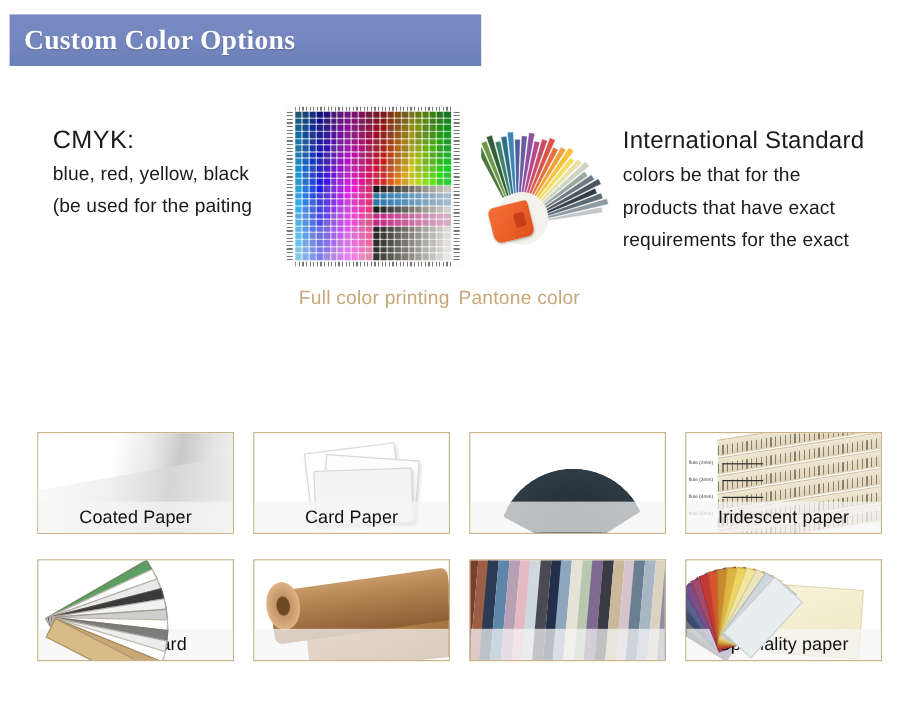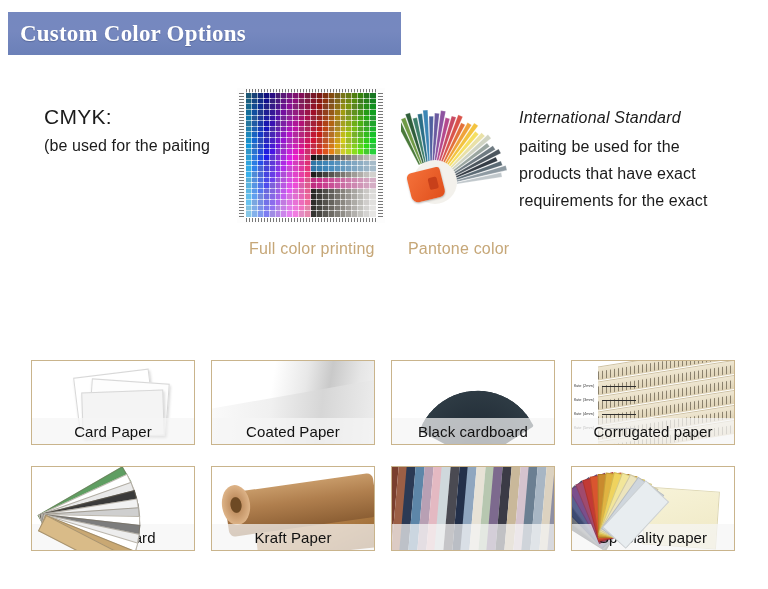--- a/index.html
+++ b/index.html
@@ -39,32 +39,32 @@
     position:absolute;left:44px;top:42px;width:200px;
     color:#1b1b1b;
   }
   .cmyk-text .t-head{font-size:21px;line-height:30px;letter-spacing:.3px;}
   .cmyk-text .t-line{font-size:16px;line-height:27px;letter-spacing:.1px;}
 
   .intl-text{
     position:absolute;left:519px;top:42px;width:240px;
     color:#1b1b1b;
   }
-  .intl-text .t-head{font-size:16px;line-height:31px;letter-spacing:.2px;white-space:nowrap;font-style:italic;}
+  .intl-text .t-head{font-size:20px;line-height:31px;letter-spacing:.2px;white-space:nowrap;}
   .intl-text .t-line{font-size:16px;line-height:27px;letter-spacing:.1px;}
 
   .caption{
     position:absolute;
     color:#c6a778;
     font-size:16px;
     letter-spacing:.2px;
     white-space:nowrap;
   }
   #cap-cmyk{left:249px;top:180px;}
-  #cap-pantone{left:408px;top:180px;}
+  #cap-pantone{left:382px;top:180px;}
 
   
   .cmyk-chart{
     position:absolute;left:237px;top:28px;width:148px;height:135px;
     background:#fdfdfd;
   }
   .cmyk-chart .grid-wrap{
     position:absolute;left:9px;top:5px;right:9px;bottom:6px;
     display:grid;
     grid-template-columns:repeat(22,1fr);
@@ -245,20 +245,21 @@
 <div class="page">
 
   <div class="section-bar" id="bar-color">
     <span class="bar-title">Custom Color Options</span>
   </div>
 
   <div class="color-region">
 
     <div class="cmyk-text">
       <div class="t-head">CMYK:</div>
+      <div class="t-line">blue, red, yellow, black</div>
       <div class="t-line">(be used for the paiting</div>
     </div>
 
     <div class="cmyk-chart">
       <div class="ruler-h top"></div>
       <div class="ruler-h bot"></div>
       <div class="ruler left"></div>
       <div class="ruler right"></div>
       <div class="grid-wrap" id="cmyk-grid">
           <div class="sw" style="background: rgb(27, 86, 116);"></div>
@@ -777,51 +778,51 @@
             <polygon points="54.89030693583375,88.48517327944374 104.74750636730381,73.43239729457567 106.01704073633636,78.17036406176001 55.31305147470216,90.06287737712296" fill="#8e9aa2" stroke="rgba(255,255,255,.55)" stroke-width=".5"></polygon>
             <polygon points="55.393479236688364,90.41688149365636 100.20320336665999,80.5648246832315 101.03385605837822,85.00337808790336 55.69393791761038,92.02236825661501" fill="#c0c7cb" stroke="rgba(255,255,255,.55)" stroke-width=".5"></polygon>
           </g>
           <circle cx="34" cy="90" r="22" fill="#f3f1ec"></circle>
       </svg>
       <div class="handle"></div>
     </div>
 
     <div class="intl-text">
       <div class="t-head">International Standard</div>
-      <div class="t-line">paiting be used for the</div>
+      <div class="t-line">colors be that for the</div>
       <div class="t-line">products that have exact</div>
       <div class="t-line">requirements for the exact</div>
     </div>
 
     <div class="caption" id="cap-cmyk">Full color printing</div>
     <div class="caption" id="cap-pantone">Pantone color</div>
   </div>
 
 
   <div class="mat-grid" id="material-grid">
+      <div class="mat-cell">
+        <div class="mat-art">
+          <div class="art-coated">
+         <div class="curl"></div>
+         <div class="curl2"></div>
+       </div>
+        </div>
+        <div class="label-strip"></div>
+        <div class="mat-label">Coated Paper</div>
+      </div>
       <div class="mat-cell">
         <div class="mat-art">
           <div class="art-card">
          <div class="sheet s1"></div>
          <div class="sheet s2"></div>
          <div class="sheet s3"></div>
        </div>
         </div>
         <div class="label-strip"></div>
         <div class="mat-label">Card Paper</div>
-      </div>
-      <div class="mat-cell">
-        <div class="mat-art">
-          <div class="art-coated">
-         <div class="curl"></div>
-         <div class="curl2"></div>
-       </div>
-        </div>
-        <div class="label-strip"></div>
-        <div class="mat-label">Coated Paper</div>
       </div>
       <div class="mat-cell">
         <div class="mat-art">
           <div class="art-black">
                 <div class="fanwrap">
               <div class="blade" style="transform:rotate(-62deg) translateY(-2px);"></div>
               <div class="blade" style="transform:rotate(-56.3deg) translateY(-2px);"></div>
               <div class="blade" style="transform:rotate(-50.6deg) translateY(-2px);"></div>
               <div class="blade" style="transform:rotate(-44.9deg) translateY(-2px);"></div>
               <div class="blade" style="transform:rotate(-39.2deg) translateY(-2px);"></div>
@@ -839,21 +840,20 @@
               <div class="blade" style="transform:rotate(29.200000000000003deg) translateY(-2px);"></div>
               <div class="blade" style="transform:rotate(34.900000000000006deg) translateY(-2px);"></div>
               <div class="blade" style="transform:rotate(40.60000000000001deg) translateY(-2px);"></div>
               <div class="blade" style="transform:rotate(46.3deg) translateY(-2px);"></div>
               <div class="blade" style="transform:rotate(52deg) translateY(-2px);"></div>
               <div class="blade" style="transform:rotate(57.7deg) translateY(-2px);"></div>
             </div>
               </div>
         </div>
         <div class="label-strip"></div>
-        <div class="mat-label">Black cardboard</div>
       </div>
       <div class="mat-cell">
         <div class="mat-art">
           <div class="art-corr">
                 <div class="board">
               <div class="layer" style="top:0px;">
                 <div class="flute"></div>
               </div>
               <div class="layer" style="top:15px;">
                 <div class="flute"></div>
@@ -875,21 +875,21 @@
               <div class="lead" style="top:25px;left:30px;width:34px;"></div>
             <div class="annot" style="top:36px;">flute (3mm)</div>
               <div class="lead" style="top:39px;left:30px;width:34px;"></div>
             <div class="annot" style="top:50px;">flute (4mm)</div>
               <div class="lead" style="top:53px;left:30px;width:34px;"></div>
             <div class="annot" style="top:64px;">flute (5mm)</div>
               <div class="lead" style="top:67px;left:30px;width:34px;"></div>
               </div>
         </div>
         <div class="label-strip"></div>
-        <div class="mat-label">Corrugated paper</div>
+        <div class="mat-label">Iridescent paper</div>
       </div>
       <div class="mat-cell">
         <div class="mat-art">
           <div class="art-board">
             <div class="pb" style="background:#5f9e62;transform:rotate(-30deg);z-index:0;"></div>
             <div class="pb" style="background:#ffffff;transform:rotate(-24.8deg);z-index:1;"></div>
             <div class="pb" style="background:#e9e9e9;transform:rotate(-19.6deg);z-index:2;"></div>
             <div class="pb" style="background:#3a3a3a;transform:rotate(-14.399999999999999deg);z-index:3;"></div>
             <div class="pb" style="background:#f2f2f2;transform:rotate(-9.2deg);z-index:4;"></div>
             <div class="pb" style="background:#cfcfcf;transform:rotate(-4deg);z-index:5;"></div>
@@ -906,21 +906,20 @@
       </div>
       <div class="mat-cell">
         <div class="mat-art">
           <div class="art-kraft">
          <div class="sheet"></div>
          <div class="roll"></div>
          <div class="end"></div>
        </div>
         </div>
         <div class="label-strip"></div>
-        <div class="mat-label">Kraft Paper</div>
       </div>
       <div class="mat-cell">
         <div class="mat-art">
           <div class="art-irid">
                 <div class="strips">
               <div class="st" style="background:#7a3f2e;"></div>
               <div class="st" style="background:#9c5f45;"></div>
               <div class="st" style="background:#2b3a55;"></div>
               <div class="st" style="background:#5d86a8;"></div>
               <div class="st" style="background:#b8a0b4;"></div>

